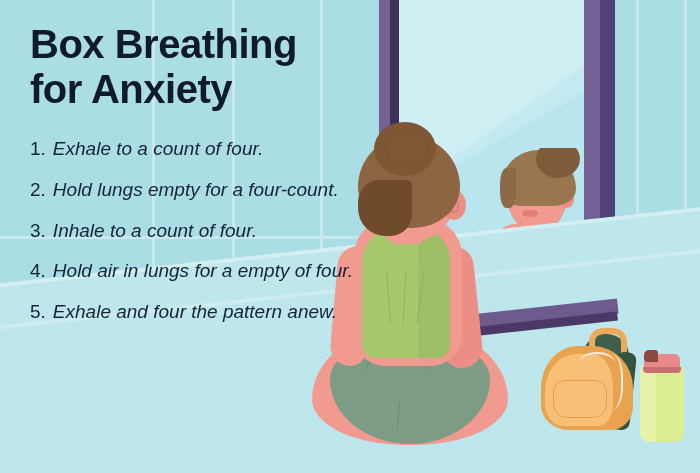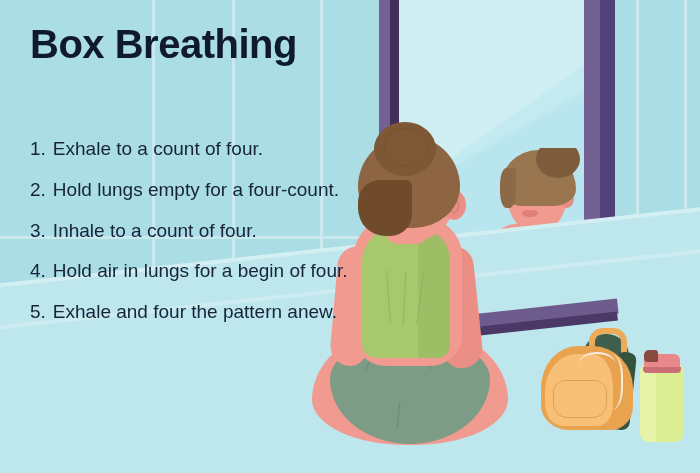--- a/index.html
+++ b/index.html
@@ -139,20 +139,21 @@
     font-size: 19px;
     line-height: 1.2;
     margin-bottom: 18px;
   }
   .step-num {
     flex: 0 0 auto;
     padding-right: 7px;
   }
   .step-text {
     flex: 1 1 auto;
+    font-style: italic;
   }
 
   
   .fig-back { position: absolute; left: 300px; top: 150px; width: 220px; height: 323px; }
 
   .back-hip {
     position: absolute;
     left: 12px; top: 175px;
     width: 196px; height: 120px;
     background: #f09a90;
@@ -622,38 +623,39 @@
   <div class="bottle">
     <div class="bottle-body"></div>
     <div class="bottle-body-hl"></div>
     <div class="bottle-cap"></div>
     <div class="bottle-cap-dark"></div>
     <div class="bottle-cap-rim"></div>
   </div>
 
   <div class="title">
     <div>Box Breathing</div>
+    <div>for Anxiety</div>
   </div>
 
   <div class="steps">
     <div class="step">
       <span class="step-num">1.</span>
       <span class="step-text">Exhale to a count of four.</span>
     </div>
     <div class="step">
       <span class="step-num">2.</span>
       <span class="step-text">Hold lungs empty for a four-count.</span>
     </div>
     <div class="step">
       <span class="step-num">3.</span>
       <span class="step-text">Inhale to a count of four.</span>
     </div>
     <div class="step">
       <span class="step-num">4.</span>
-      <span class="step-text">Hold air in lungs for a begin of four.</span>
+      <span class="step-text">Hold air in lungs for a empty of four.</span>
     </div>
     <div class="step">
       <span class="step-num">5.</span>
       <span class="step-text">Exhale and four the pattern anew.</span>
     </div>
   </div>
 
 </div>
 
 </body></html>

